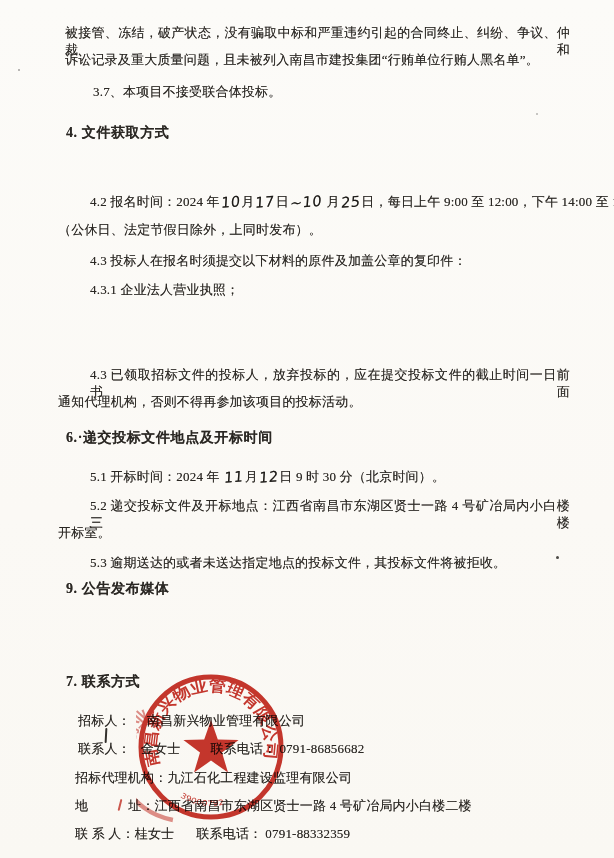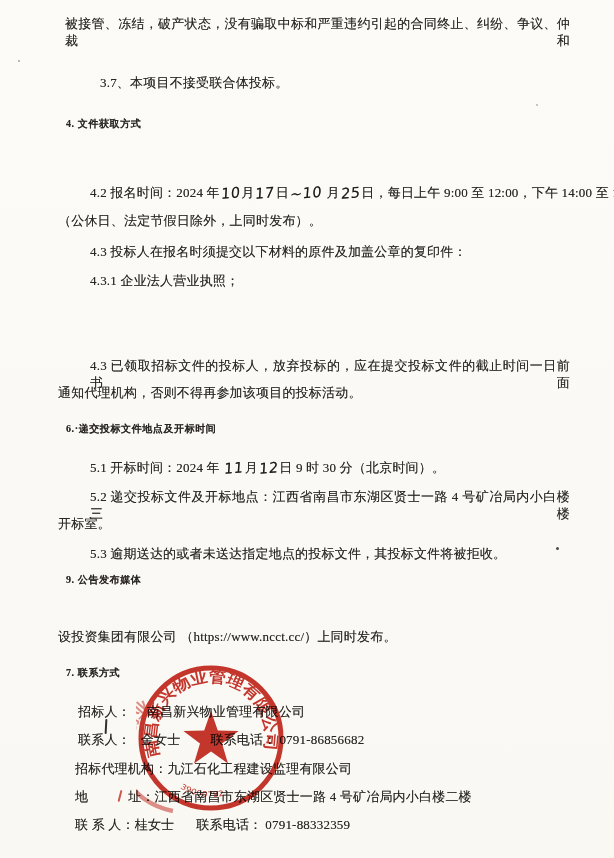--- a/index.html
+++ b/index.html
@@ -2,48 +2,49 @@
 <html><head>
 <meta charset="utf-8">
 <style>
   html,body{margin:0;padding:0;}
   body{
     width:614px;height:858px;position:relative;overflow:hidden;
     background:linear-gradient(180deg,#fcfbf8 0%,#fbf9f5 60%,#faf8f3 100%);
     font-family:"Liberation Serif","DejaVu Serif",serif;
     color:#2a2723;
   }
-  .page{position:absolute;inset:0;}
+  .page{position:absolute;inset:0;margin-top:9px;}
   .ln{
     position:absolute;left:65px;font-size:13px;line-height:17px;
     white-space:nowrap;letter-spacing:.2px;
     text-shadow:0 0 .5px rgba(45,42,38,.55);
   }
   .ind{left:90px;}
-  .hd{font-weight:bold;font-size:10px;letter-spacing:.6px;left:66px;}
+  .hd{font-weight:bold;font-size:14px;letter-spacing:.6px;left:66px;}
   .just{white-space:normal;width:505px;text-align:justify;text-align-last:justify;text-justify:inter-character;}
   .just2{left:90px;width:480px;white-space:normal;text-align:justify;text-align-last:justify;text-justify:inter-character;}
   .hw{
     display:inline-block;font-family:"DejaVu Sans",sans-serif;
     font-size:14.5px;line-height:1;margin:0 1px;position:relative;top:1px;
     transform:rotate(-4deg) skewX(-8deg);color:#1d1b18;letter-spacing:.5px;
   }
   .clabel{display:inline-block;}
   .seal{position:absolute;left:136px;top:662px;mix-blend-mode:multiply;opacity:.93;}
   .speck{position:absolute;border-radius:50%;background:#4c4a46;}
   .penmark{position:absolute;width:1.6px;height:15px;background:#33302c;left:105px;top:719px;transform:rotate(3deg);border-radius:1px;}
   .redtick{position:absolute;width:2.2px;height:12px;background:#c23a2e;left:119px;top:790px;transform:rotate(14deg);border-radius:1px;opacity:.85;}
 </style>
 </head>
 <body>
 
 <div class="page">
 
   <div class="ln just" style="top:15px">被接管、冻结，破产状态，没有骗取中标和严重违约引起的合同终止、纠纷、争议、仲裁和</div>
-  <div class="ln" style="left:100px;top:74px">3.7、本项目不接受联合体投标。</div>
+  <div class="ln" style="top:42px">诉讼记录及重大质量问题，且未被列入南昌市建投集团“行贿单位行贿人黑名单”。</div>
+  <div class="ln" style="left:93px;top:74px">3.7、本项目不接受联合体投标。</div>
 
   <div class="ln hd" style="top:115px">4. 文件获取方式</div>
 
   <div class="ln" style="left:90px;top:184px">
     <span>4.2 报名时间：2024 年</span><span class="hw">10</span><span>月</span><span class="hw">17</span><span>日</span><span class="hw">~10</span><span> 月</span><span class="hw">25</span><span>日，每日上午 9:00 至 12:00，下午 14:00 至 17:00</span>
   </div>
   <div class="ln" style="top:212px;left:58px">（公休日、法定节假日除外，上同时发布）。</div>
 
   <div class="ln ind" style="top:243px">4.3 投标人在报名时须提交以下材料的原件及加盖公章的复印件：</div>
   <div class="ln ind" style="top:272px">4.3.1 企业法人营业执照；</div>
@@ -52,21 +53,20 @@
 
   <div class="ln hd" style="top:420px">6.·递交投标文件地点及开标时间</div>
   <div class="ln" style="left:90px;top:459px">
     <span>5.1 开标时间：2024 年 </span><span class="hw">11</span><span>月</span><span class="hw">12</span><span>日 9 时 30 分（北京时间）。</span>
   </div>
   <div class="ln just2" style="top:488px">5.2 递交投标文件及开标地点：江西省南昌市东湖区贤士一路 4 号矿冶局内小白楼三楼</div>
   <div class="ln" style="top:515px;left:58px">开标室。</div>
   <div class="ln ind" style="top:545px">5.3 逾期送达的或者未送达指定地点的投标文件，其投标文件将被拒收。</div>
 
   <div class="ln hd" style="top:571px">9. 公告发布媒体</div>
-  <div class="ln" style="top:628px;left:58px">设投资集团有限公司 （https://www.ncct.cc/）上同时发布。</div>
 
   <div class="ln hd" style="top:664px">7. 联系方式</div>
 
   <div class="ln" style="left:78px;top:703px">
     <span class="clabel">招标人：</span><span class="clabel" style="margin-left:16px">南昌新兴物业管理有限公司</span>
   </div>
   <div class="ln" style="left:78px;top:731px">
     <span class="clabel">联系人：</span><span class="clabel" style="margin-left:10px">金女士</span><span class="clabel" style="margin-left:30px">联系电话：</span><span class="clabel" style="margin-left:3px">0791-86856682</span>
   </div>
   <div class="ln" style="left:75px;top:760px">

